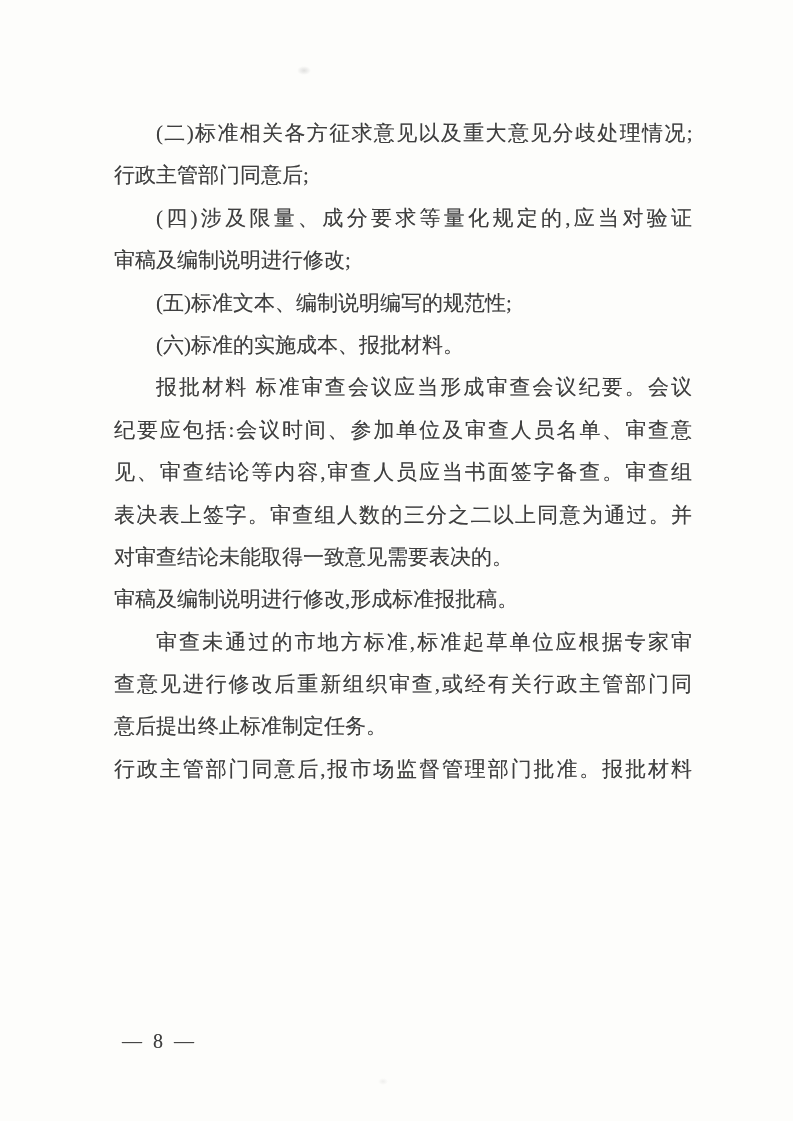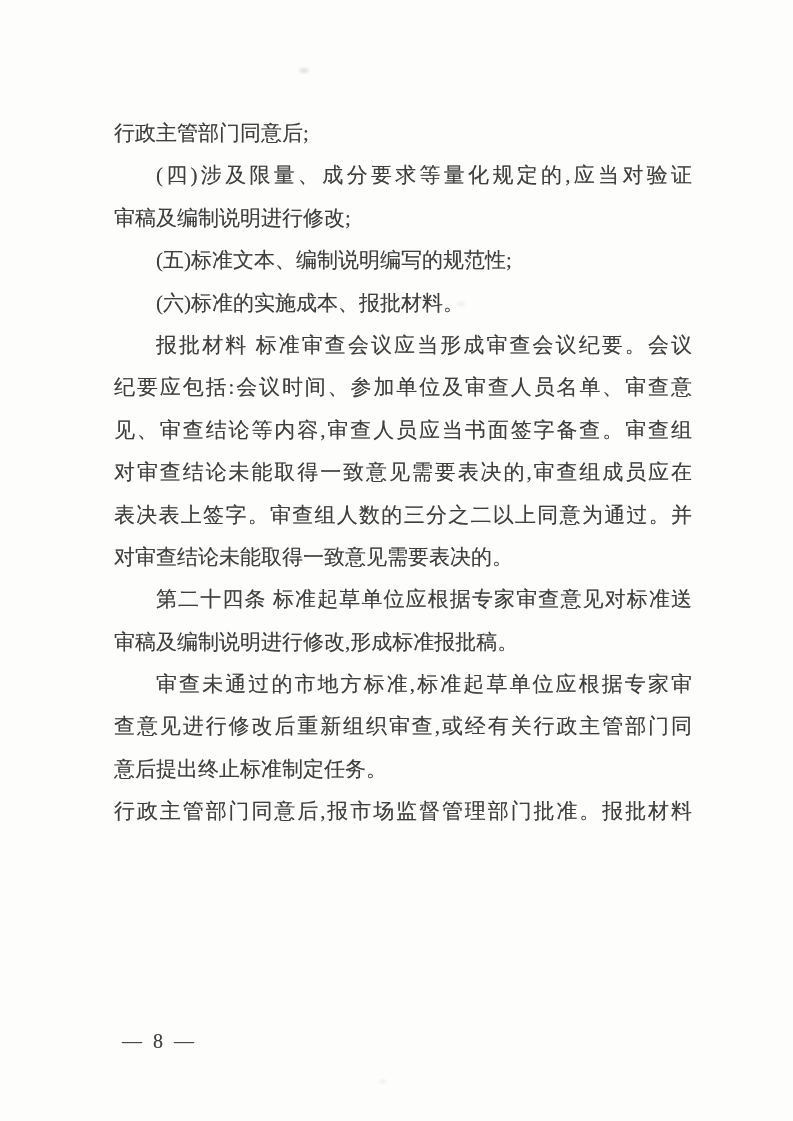--- a/index.html
+++ b/index.html
@@ -67,32 +67,31 @@
 </style>
 </head>
 <body>
 
 <div class="page">
   <span class="speck s1"></span>
   <span class="speck s2"></span>
   <span class="speck s3"></span>
 
   <div class="text-block">
+      <div class="line indent justify tight">(二)标准相关各方征求意见以及重大意见分歧处理情况;</div>
       <div class="line">行政主管部门同意后;</div>
       <div class="line indent justify">(四)涉及限量、成分要求等量化规定的,应当对验证</div>
       <div class="line">审稿及编制说明进行修改;</div>
       <div class="line indent">(五)标准文本、编制说明编写的规范性;</div>
       <div class="line indent">(六)标准的实施成本、报批材料。</div>
       <div class="line indent justify">报批材料 标准审查会议应当形成审查会议纪要。会议</div>
       <div class="line justify">纪要应包括:会议时间、参加单位及审查人员名单、审查意</div>
       <div class="line justify">见、审查结论等内容,审查人员应当书面签字备查。审查组</div>
-      <div class="line justify">对审查结论未能取得一致意见需要表决的,审查组成员应在</div>
       <div class="line justify">表决表上签字。审查组人数的三分之二以上同意为通过。并</div>
       <div class="line">对审查结论未能取得一致意见需要表决的。</div>
-      <div class="line indent justify">第二十四条 标准起草单位应根据专家审查意见对标准送</div>
       <div class="line">审稿及编制说明进行修改,形成标准报批稿。</div>
       <div class="line indent justify">审查未通过的市地方标准,标准起草单位应根据专家审</div>
       <div class="line justify">查意见进行修改后重新组织审查,或经有关行政主管部门同</div>
       <div class="line">意后提出终止标准制定任务。</div>
       <div class="line justify">行政主管部门同意后,报市场监督管理部门批准。报批材料</div>
     </div>
 
   <div class="page-number">— 8 —</div>
 </div>
 

